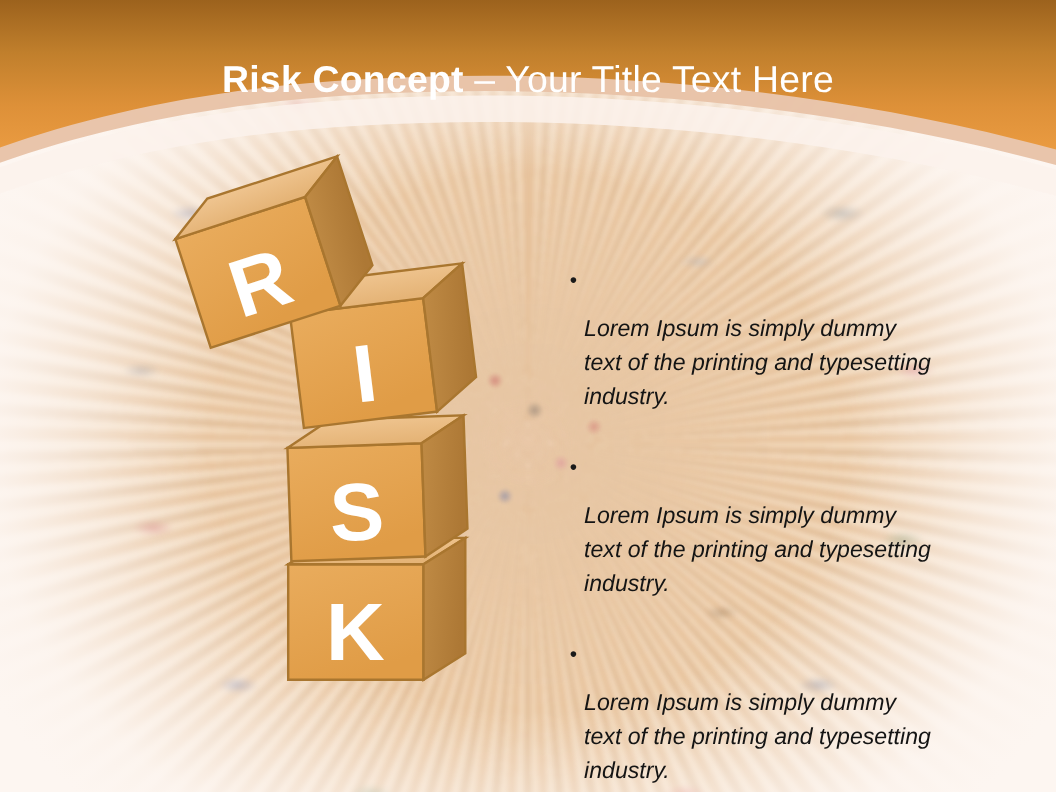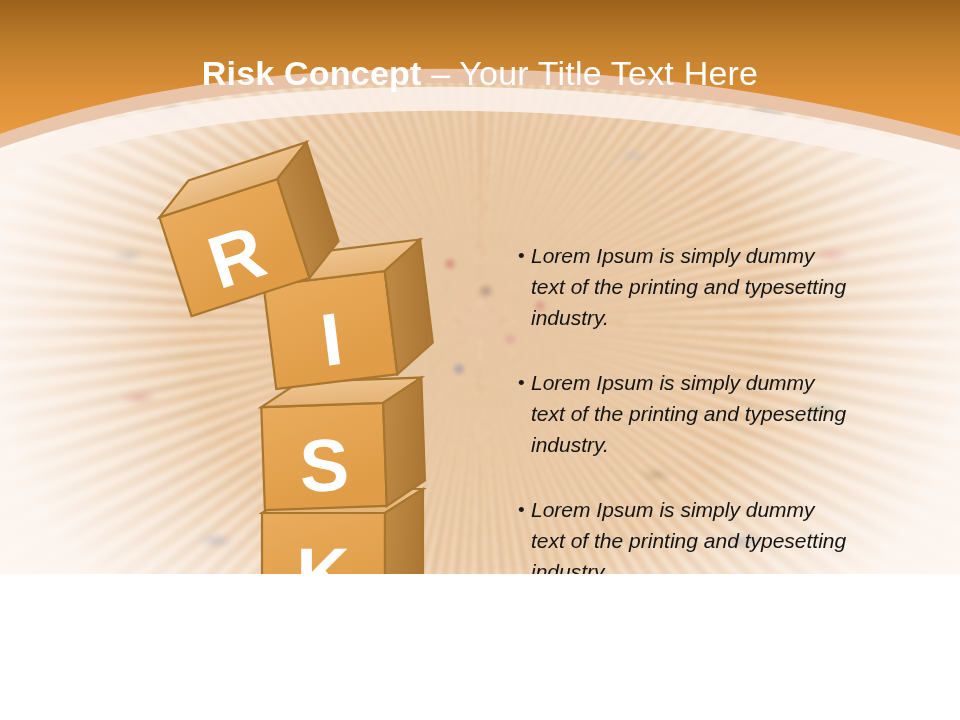--- a/index.html
+++ b/index.html
@@ -7,21 +7,21 @@
     padding: 0;
     background: #ffffff;
   }
   body {
     font-family: "Liberation Sans", sans-serif;
   }
 
   #slide {
     position: relative;
     width: 960px;
-    height: 574px;
+    height: 720px;
     overflow: hidden;
     background: #fdf6f1;
   }
 
   
   .bg-photo {
     position: absolute;
     inset: 0;
     overflow: hidden;
   }
@@ -193,20 +193,21 @@
     padding-left: 13px;
     box-sizing: border-box;
   }
   .bullet-text {
     flex: 1 1 auto;
     color: #141414;
     font-style: italic;
     font-size: 21px;
     line-height: 31px;
     font-family: "Liberation Sans", sans-serif;
+    margin-top: 43px;
   }
 </style>
 </head>
 <body>
 
 <div id="slide">
 
   <div class="bg-photo">
     <div class="bg-base"></div>
     <div class="rays"></div>

